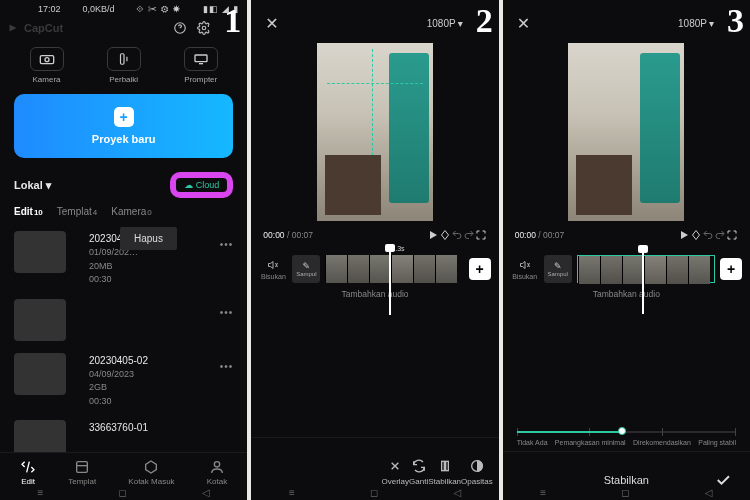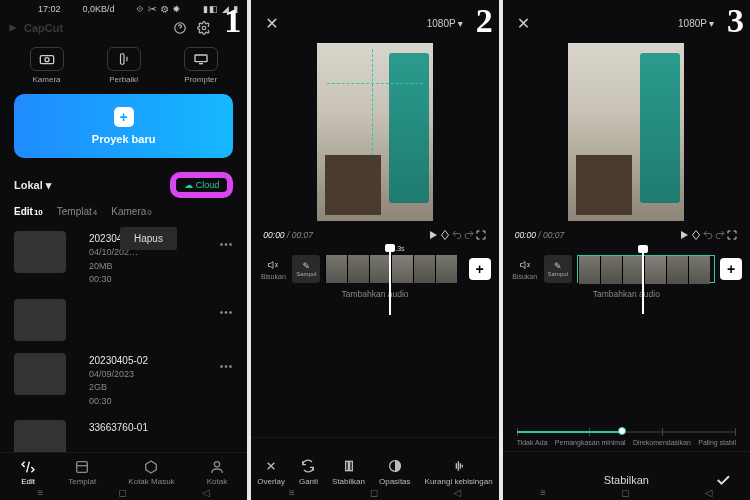--- a/index.html
+++ b/index.html
@@ -114,21 +114,21 @@
     background: linear-gradient(180deg,#2a9b8e 0%, #1f7b70 100%);
     border-radius:3px;
   }
   .preview::after {
     content:"";
     position:absolute; left:8px; bottom:6px; width:56px; height:60px;
     background: #4a3a30;
   }
   .guide-h { position:absolute; left:10px; right:10px; top:40px; border-top:1px dashed #2cc9a2; }
   .guide-v { position:absolute; top:6px; bottom:6px; border-left:1px dashed #2cc9a2; }
-  .play-row { display:flex; align-items:center; padding:2px 12px 8px; font-size:8.5px; color:#888;font-style:italic; }
+  .play-row { display:flex; align-items:center; padding:2px 12px 8px; font-size:8.5px; color:#888; }
   .play-row .time { margin-right:auto; }
   .play-row .cur { color:#eee; }
   .play-row .ico { width:12px; height:12px; display:flex; align-items:center; justify-content:center; color:#ccc; }
   svg { display:block; }
 
   .timeline-wrap { padding:6px 8px 2px; }
   .tl-row { display:flex; align-items:center; gap:5px; }
   .tl-label { font-size:7px; color:#888; display:flex; flex-direction:column; align-items:center; gap:1px; width:28px;}
   .tl-label .ic { width:14px; height:14px; display:flex; align-items:center; justify-content:center; color:#aaa;}
   .clip-row { display:flex; gap:0; height:28px; position:relative; flex:1; }
@@ -139,21 +139,21 @@
   .playhead { position:absolute; top:-6px; bottom:-32px; left:64px; width:2px; background:#fff; }
   .playhead::before { content:""; position:absolute; top:-5px; left:-4px; width:10px; height:8px; background:#fff; border-radius:2px;}
   .addbtn { width:22px; height:22px; background:#fff; color:#000; border-radius:4px; display:flex; align-items:center; justify-content:center; font-size:14px; font-weight:bold; }
   .cover-box { width:28px; height:28px; background:#2a2a2c; border-radius:3px; display:flex; flex-direction:column; align-items:center; justify-content:center; font-size:6px; color:#aaa;}
   .cover-box .ic{ font-size:9px; color:#ccc;}
   .duration-tag { position:absolute; top:-10px; left:66px; font-size:7px; color:#ccc; }
   .audio-hint { text-align:center; font-size:8.5px; color:#888; padding:6px 0 14px; }
 
   .ed-bottom {
     position:absolute; bottom:14px; left:0; right:0;
-    display:flex; justify-content:space-between; padding:8px 6px 0;
+    display:flex; justify-content:flex-end; padding:8px 6px 0;
   }
   .ed-bottom .eb { display:flex; flex-direction:column; align-items:center; gap:3px; font-size:8px; color:#bbb; }
   .ed-bottom .eb .ic { width:16px; height:16px; display:flex; align-items:center; justify-content:center; }
 
   
   .slider-zone {
     position:absolute; left:0; right:0; bottom:54px; padding:0 14px;
   }
   .slider-track {
     height:2px; background:#2a2a2c; position:relative; margin-bottom:6px;
@@ -249,21 +249,21 @@
     <span class="active"><span>Edit</span><sub>10</sub></span>
     <span><span>Templat</span><sub>4</sub></span>
     <span><span>Kamera</span><sub>0</sub></span>
   </div>
 
   <div class="proj-list">
     <div class="proj">
       <div class="thumb t1"></div>
       <div class="meta">
         <div class="name">202304…</div>
-        <div>04/10/202…</div>
+        <div>01/09/202…</div>
         <div>20MB</div>
         <div>00:30</div>
       </div>
       <div class="hapus">Hapus</div>
       <div class="dots">•••</div>
     </div>
     <div class="proj">
       <div class="thumb t2"></div>
       <div class="dots">•••</div>
     </div>
@@ -420,28 +420,20 @@
       <span>Stabilkan</span>
     </div>
     <div class="eb">
       <span class="ic">
           <svg width="16" height="16" viewBox="0 0 24 24" fill="none" stroke="#bbb" stroke-width="2">
             <circle cx="12" cy="12" r="8"></circle>
             <path d="M12 4a8 8 0 010 16" fill="#bbb"></path>
           </svg>
         </span>
       <span>Opasitas</span>
-    </div>
-    <div class="eb">
-      <span class="ic">
-          <svg width="16" height="16" viewBox="0 0 24 24" fill="none" stroke="#bbb" stroke-width="2">
-            <path d="M5 12v0M8 8v8M11 5v14M14 8v8M17 10v4M20 12v0"></path>
-          </svg>
-        </span>
-      <span>Kurangi kebisingan</span>
     </div>
   </div>
   <div class="sysnav">
       <span>≡</span>
       <span>◻</span>
       <span>◁</span>
     </div>
 </div>
 
 <div class="panel">

